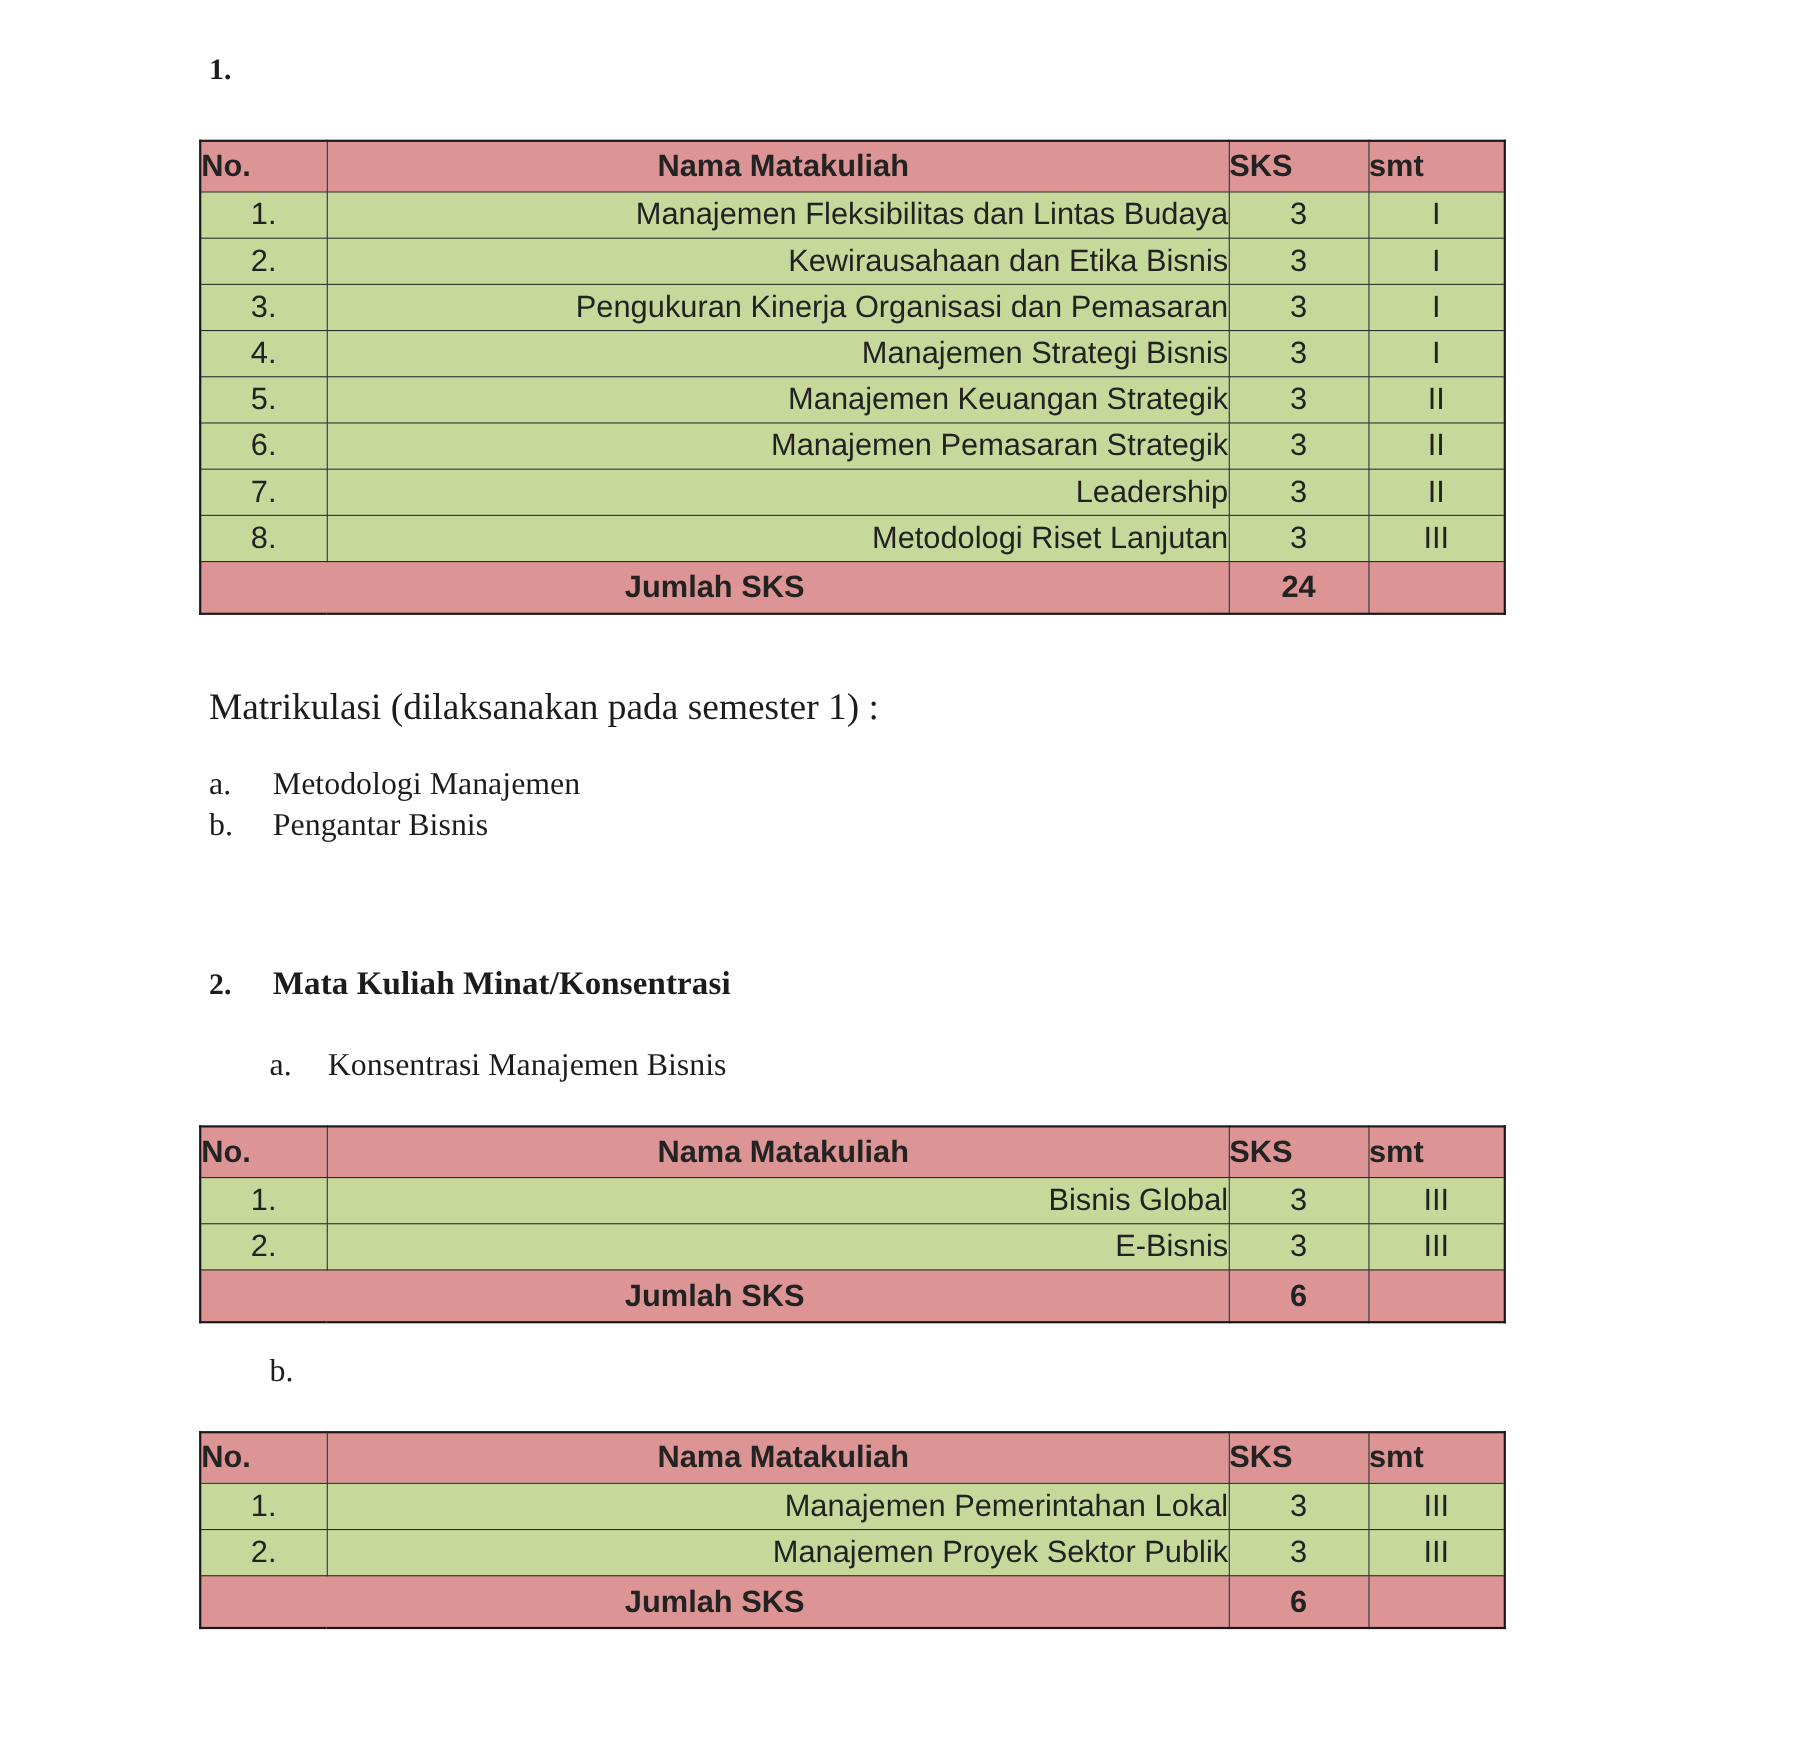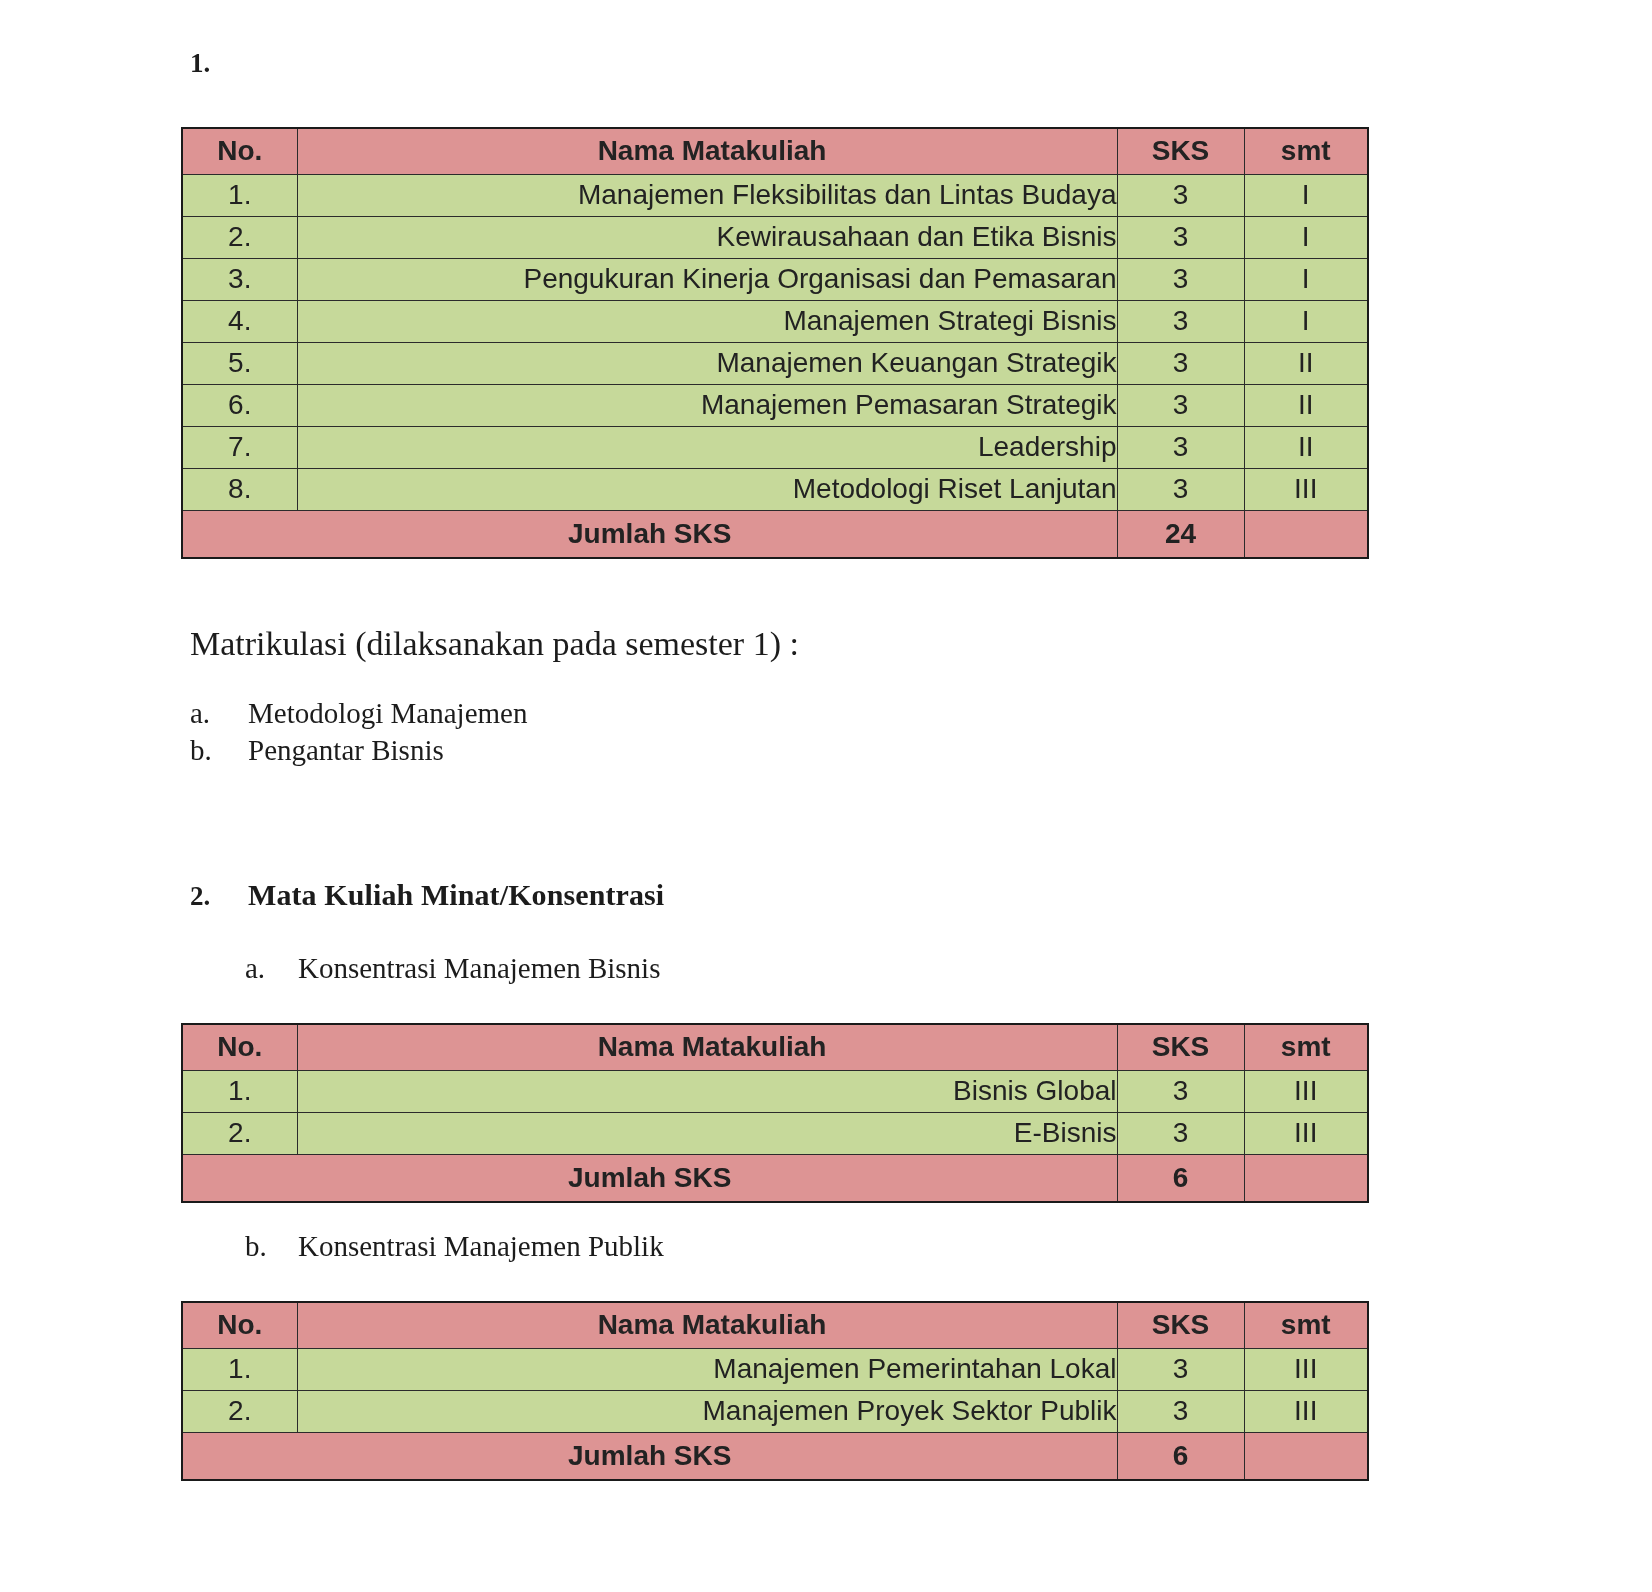--- a/index.html
+++ b/index.html
@@ -81,21 +81,21 @@
     height: 42px;
     font-size: 28px;
     font-weight: normal;
     color: #222222;
     box-sizing: border-box;
   }
   .mk-table thead th {
     background: #dd9494;
     font-weight: bold;
     font-size: 28px;
-    text-align: center;
+    text-align: left;
     height: 46px;
     color: #232323;
   }
   .mk-table tbody td {
     background: #c6d99a;
   }
   .col-no    { width: 115px; text-align: center; }
   .col-nama  { width: 820px; text-align: right; padding-left: 10px !important; }
   .col-sks   { width: 127px; text-align: center; }
   .col-smt   { width: 124px; text-align: center; }
@@ -240,21 +240,20 @@
       <tr class="total-row">
         <td class="total-label" colspan="2">Jumlah SKS</td>
         <td class="total-value">6</td>
         <td class="total-value"></td>
       </tr>
     </tbody>
   </table>
 
   <div class="lettered indented" style="left:245px; top:1230px;">
     <span class="marker">b.</span>
-    <span>Konsentrasi Manajemen Publik</span>
   </div>
 
   <table class="mk-table" style="left:181px; top:1301px;">
     <thead>
       <tr>
         <th class="col-no">No.</th>
         <th class="col-nama" style="text-align:center;">Nama Matakuliah</th>
         <th class="col-sks">SKS</th>
         <th class="col-smt">smt</th>
       </tr>

